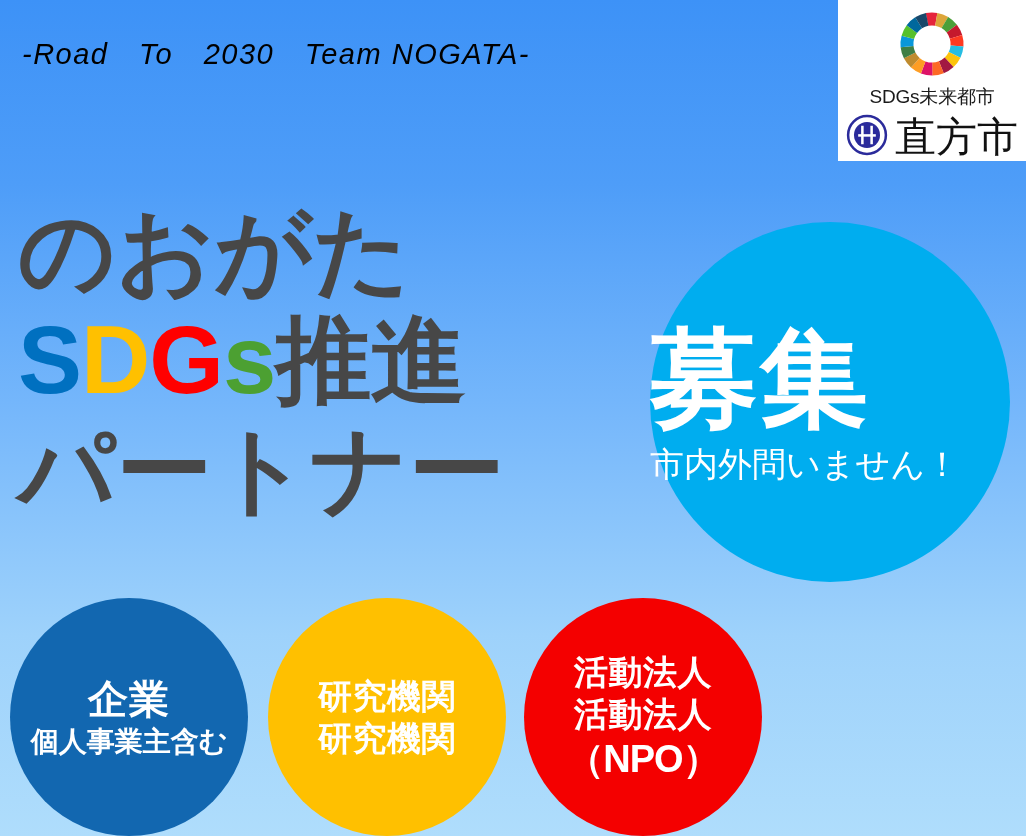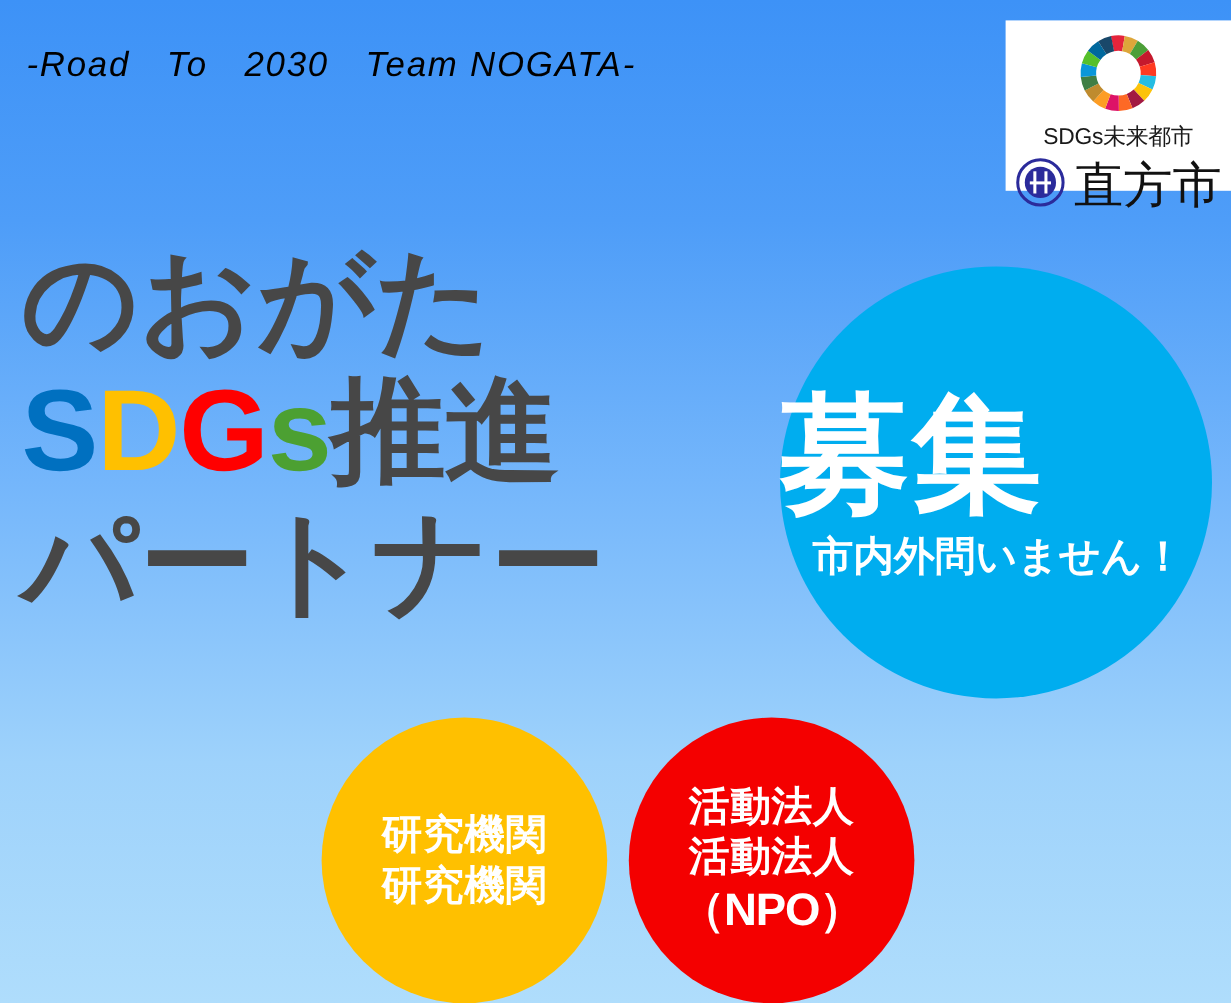--- a/index.html
+++ b/index.html
@@ -46,29 +46,28 @@
     line-height: 1.15;
     white-space: nowrap;
   }
 
   
   .logo-box {
     position: absolute;
     left: 838px;
     top: 0;
     width: 188px;
-    height: 142px;
+    height: 161px;
     background: #ffffff;
     display: flex;
     flex-direction: column;
     align-items: center;
     justify-content: flex-start;
     padding-top: 6px;
     box-sizing: border-box;
-    margin-top: 17px;
   }
   .sdg-wheel {
     width: 76px;
     height: 76px;
     display: block;
   }
   .logo-caption {
     font-size: 19px;
     color: #1a1a1a;
     letter-spacing: -0.2px;
@@ -135,27 +134,26 @@
     font-size: 108px;
     font-weight: bold;
     color: #ffffff;
     line-height: 1.02;
     letter-spacing: 2px;
     white-space: nowrap;
     margin-top: 4px;
   }
   .recruit-sub {
     font-size: 34px;
-    font-weight: bold;
+    font-weight: normal;
     color: #ffffff;
     line-height: 1.1;
     letter-spacing: 0px;
     white-space: nowrap;
     margin-top: 12px;
-    margin-left: 27px;
   }
 
   
   .category-row {
     position: absolute;
     left: 0;
     top: 598px;
     width: 1026px;
     height: 238px;
   }
@@ -267,20 +265,24 @@
     <div class="title-line line3">パートナー</div>
   </div>
 
   <div class="recruit-circle">
     <div class="recruit-main">募集</div>
     <div class="recruit-sub">市内外問いません！</div>
   </div>
 
   <div class="category-row">
 
+    <div class="cat-circle cat-1">
+      <div class="cat-main">企業</div>
+      <div class="cat-sub">個人事業主含む</div>
+    </div>
 
     <div class="cat-circle cat-2">
       <div class="cat-line">研究機関</div>
       <div class="cat-line">研究機関</div>
     </div>
 
     <div class="cat-circle cat-3">
       <div class="cat-line">活動法人</div>
       <div class="cat-line">活動法人</div>
       <div class="cat-line npo-paren">（NPO）</div>

